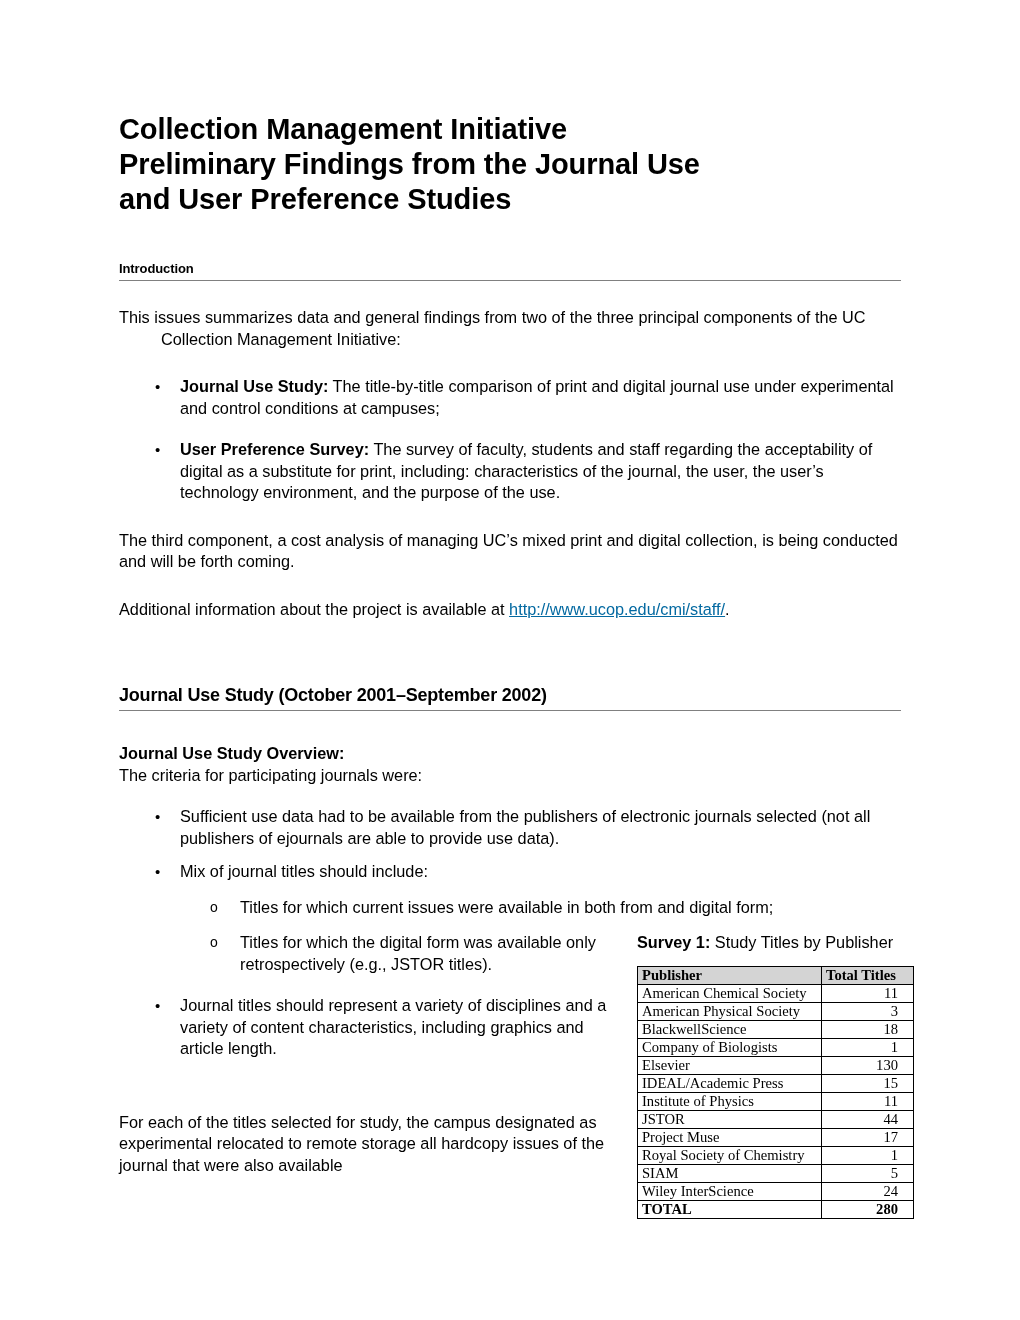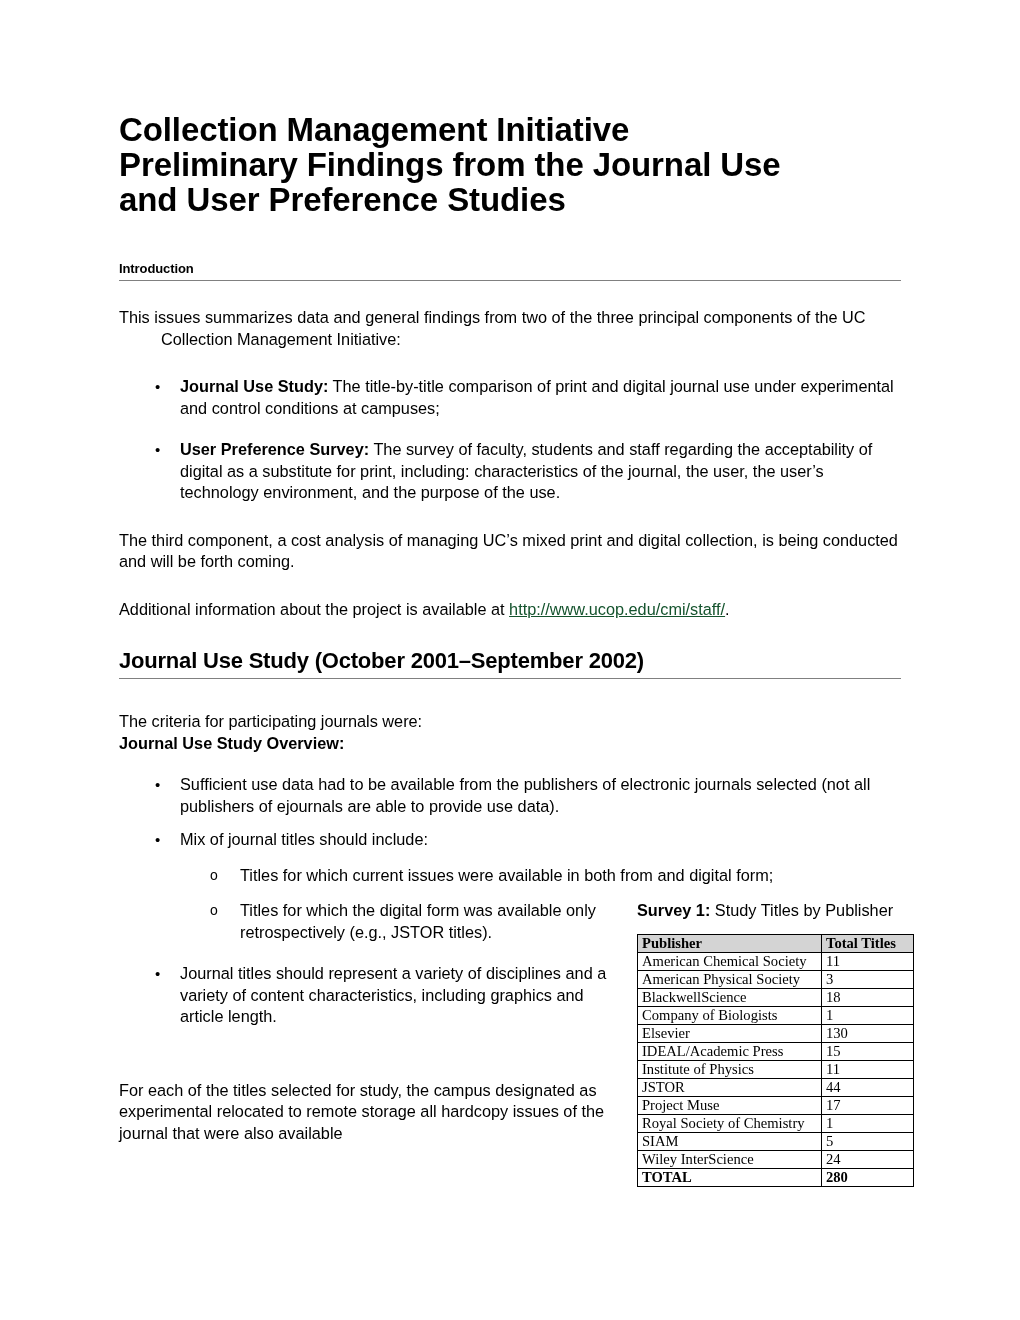--- a/index.html
+++ b/index.html
@@ -24,40 +24,40 @@
   }
   .content {
     position: absolute;
     left: 119px;
     top: 112px;
     width: 782px;
   }
 
   
   .doc-title {
-    font-size: 33px;
+    font-size: 29px;
     font-weight: bold;
     line-height: 35px;
     letter-spacing: -0.1px;
   }
   .doc-title .tl { display: block; white-space: pre; }
 
   
   .h1-sec {
     font-size: 13px;
     font-weight: bold;
     margin-top: 44px;
     padding-bottom: 4px;
     border-bottom: 1.2px solid #808080;
     letter-spacing: -0.1px;
   }
   .h2-sec {
-    font-size: 22px;
+    font-size: 18px;
     font-weight: bold;
-    margin-top: 28px;
+    margin-top: 65px;
     padding-bottom: 4px;
     border-bottom: 1.2px solid #808080;
     letter-spacing: -0.2px;
   }
 
   
   p.body {
     font-size: 16.3px;
     line-height: 21.5px;
     margin: 0;
@@ -69,21 +69,21 @@
   .gap-12 { height: 12px; }
 
   .hang {
     padding-left: 42px;
     text-indent: -42px;
   }
 
   b { font-weight: bold; }
 
   a.link {
-    color: #14532d;
+    color: #0369a1;
     text-decoration: underline;
   }
 
   
   .bullet-row {
     position: relative;
     font-size: 16.3px;
     line-height: 21.5px;
     padding-left: 61px;
   }
@@ -150,21 +150,21 @@
     vertical-align: middle;
   }
   table.pubtable th {
     background: #d4d4d4;
     font-weight: bold;
     margin-left: 28px;
   }
   table.pubtable th.c-pub { text-align: left; width: 175px; }
   table.pubtable th.c-tot { text-align: left; width: 83px; }
   table.pubtable td.c-pub { text-align: left; }
-  table.pubtable td.c-tot { padding-right: 15px; }
+  table.pubtable td.c-tot { text-align: right; padding-right: 15px; }
   table.pubtable tr.total td { font-weight: bold; }
 </style>
 </head>
 <body>
 
 <div class="page">
   <div class="content">
 
     <div class="doc-title">
       <span class="tl">Collection Management Initiative</span>
@@ -197,22 +197,22 @@
     <p class="body">The third component, a cost analysis of managing UC’s mixed print and digital collection, is being conducted and will be forth coming.</p>
 
     <div class="gap-26"></div>
 
     <p class="body"><span>Additional information about the project is available at </span><a class="link" href="#">http://www.ucop.edu/cmi/staff/</a><span>.</span></p>
 
     <div class="h2-sec">Journal Use Study (October 2001–September 2002)</div>
 
     <div class="gap-32"></div>
 
+    <p class="body"><b>Journal Use Study Overview:</b></p>
     <p class="body">The criteria for participating journals were:</p>
-    <p class="body"><b>Journal Use Study Overview:</b></p>
 
     <div class="gap-20"></div>
 
     <div class="bullet-row">
       <span class="mark dot">•</span>
       <span>Sufficient use data had to be available from the publishers of electronic journals selected (not all publishers of ejournals are able to provide use data).</span>
     </div>
 
     <div class="gap-12"></div>
 

